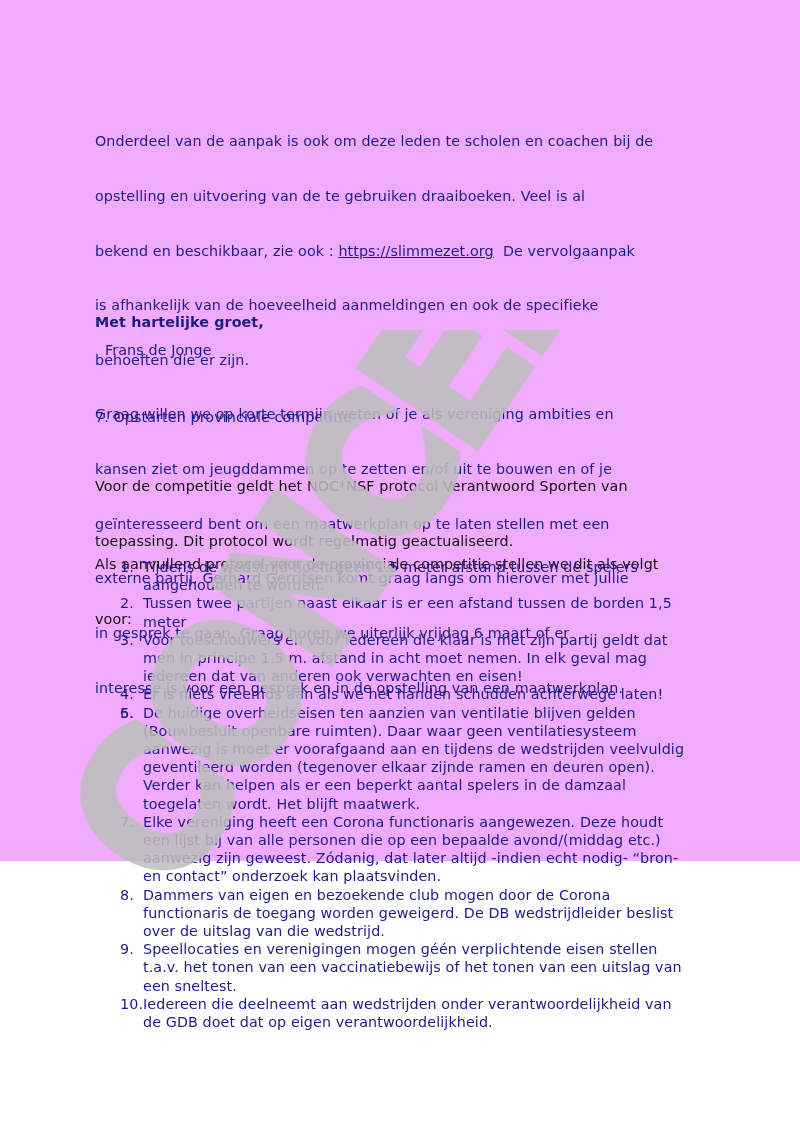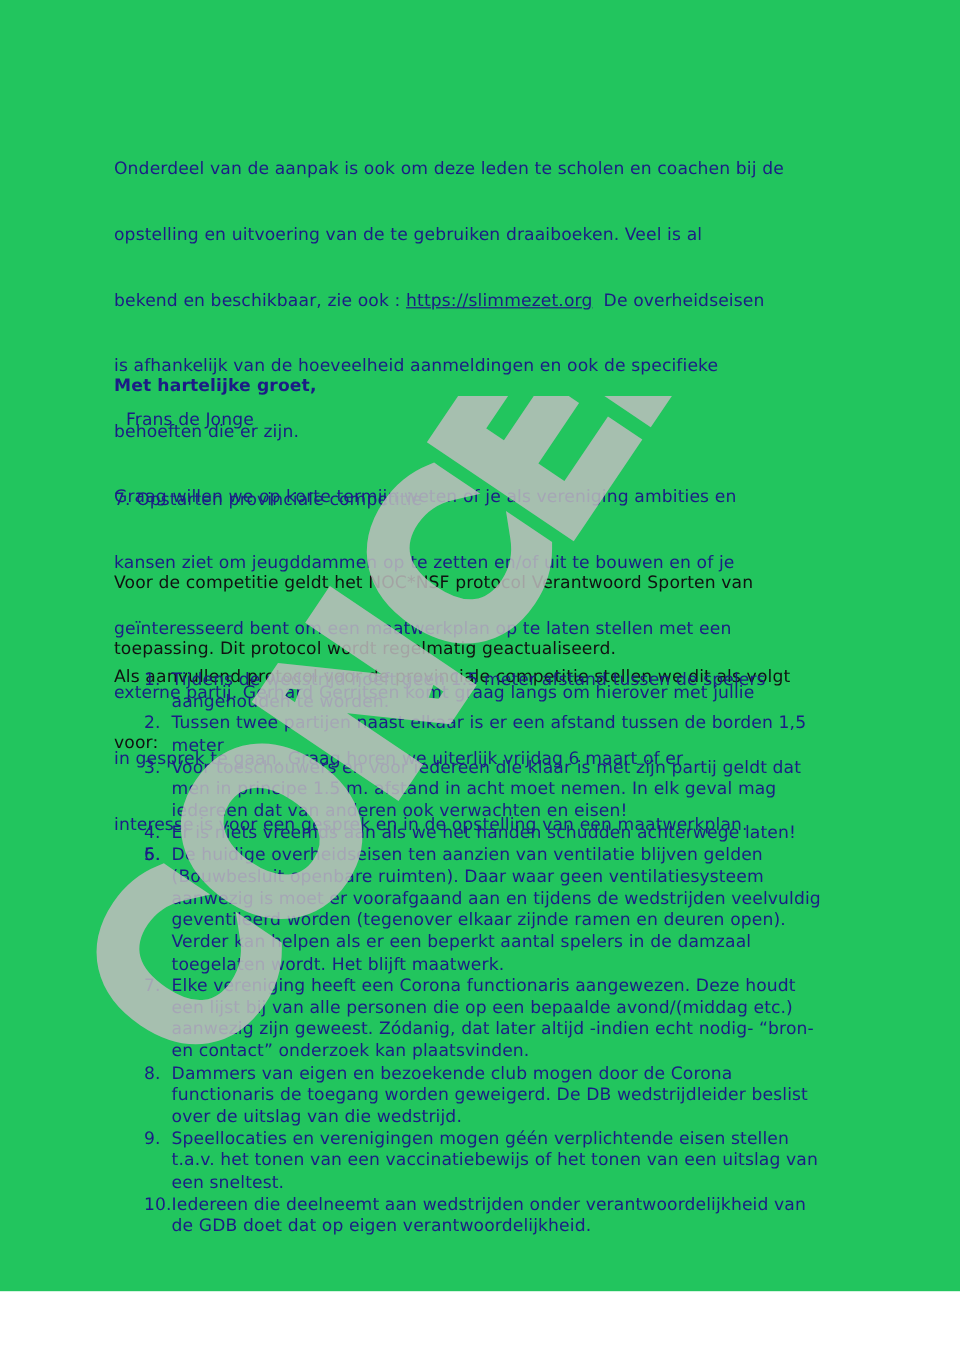--- a/index.html
+++ b/index.html
@@ -1,17 +1,17 @@
 <!DOCTYPE html>
 <html><head>
 <meta charset="utf-8">
 <style>
   html, body { margin: 0; padding: 0; background: #ffffff; }
   body { width: 800px; height: 1131px; position: relative; overflow: hidden; }
-  .page { position: absolute; left: 0; top: 0; width: 800px; height: 1076px; background: #22c55e; }
+  .page { position: absolute; left: 0; top: 0; width: 800px; height: 861px; background: #f0abfc; }
   .text { font-family: "DejaVu Sans", sans-serif; font-size: 14.3px; line-height: 18.2px; letter-spacing: 0.1px; }
   .navy { color: #1c1c86; }
   .black { color: #111111; }
   .block { position: absolute; left: 95px; width: 620px; white-space: pre; }
   .link { color: #1c1c86; text-decoration: underline; margin-top: 42px; }
   .heading { }
   ol.rules { position: absolute; left: 120px; top: 558px; margin: 0; padding: 0; list-style: none; width: 600px; }
   ol.rules li { position: relative; padding-left: 23px; white-space: pre; }
   ol.rules li .num { position: absolute; left: 0; top: 0; }
   ol.rules li.wide .num { left: 0; }
@@ -21,21 +21,21 @@
   }
 </style>
 </head>
 <body>
 
 <div class="page">
 
   <div class="block text navy" style="top:96px;">
     <div>Onderdeel van de aanpak is ook om deze leden te scholen en coachen bij de</div>
     <div>opstelling en uitvoering van de te gebruiken draaiboeken. Veel is al</div>
-    <div><span>bekend en beschikbaar, zie ook : </span><a class="link">https://slimmezet.org</a><span>  De overheidseisen</span></div>
+    <div><span>bekend en beschikbaar, zie ook : </span><a class="link">https://slimmezet.org</a><span>  De vervolgaanpak</span></div>
     <div>is afhankelijk van de hoeveelheid aanmeldingen en ook de specifieke</div>
     <div>behoeften die er zijn.</div>
     <div>Graag willen we op korte termijn weten of je als vereniging ambities en</div>
     <div>kansen ziet om jeugddammen op te zetten en/of uit te bouwen en of je</div>
     <div>geïnteresseerd bent om een maatwerkplan op te laten stellen met een</div>
     <div>externe partij. Gerhard Gerritsen komt graag langs om hierover met jullie</div>
     <div>in gesprek te gaan. Graag horen we uiterlijk vrijdag 6 maart of er</div>
     <div>interesse is voor een gesprek en in de opstelling van een maatwerkplan.</div>
   </div>
 

